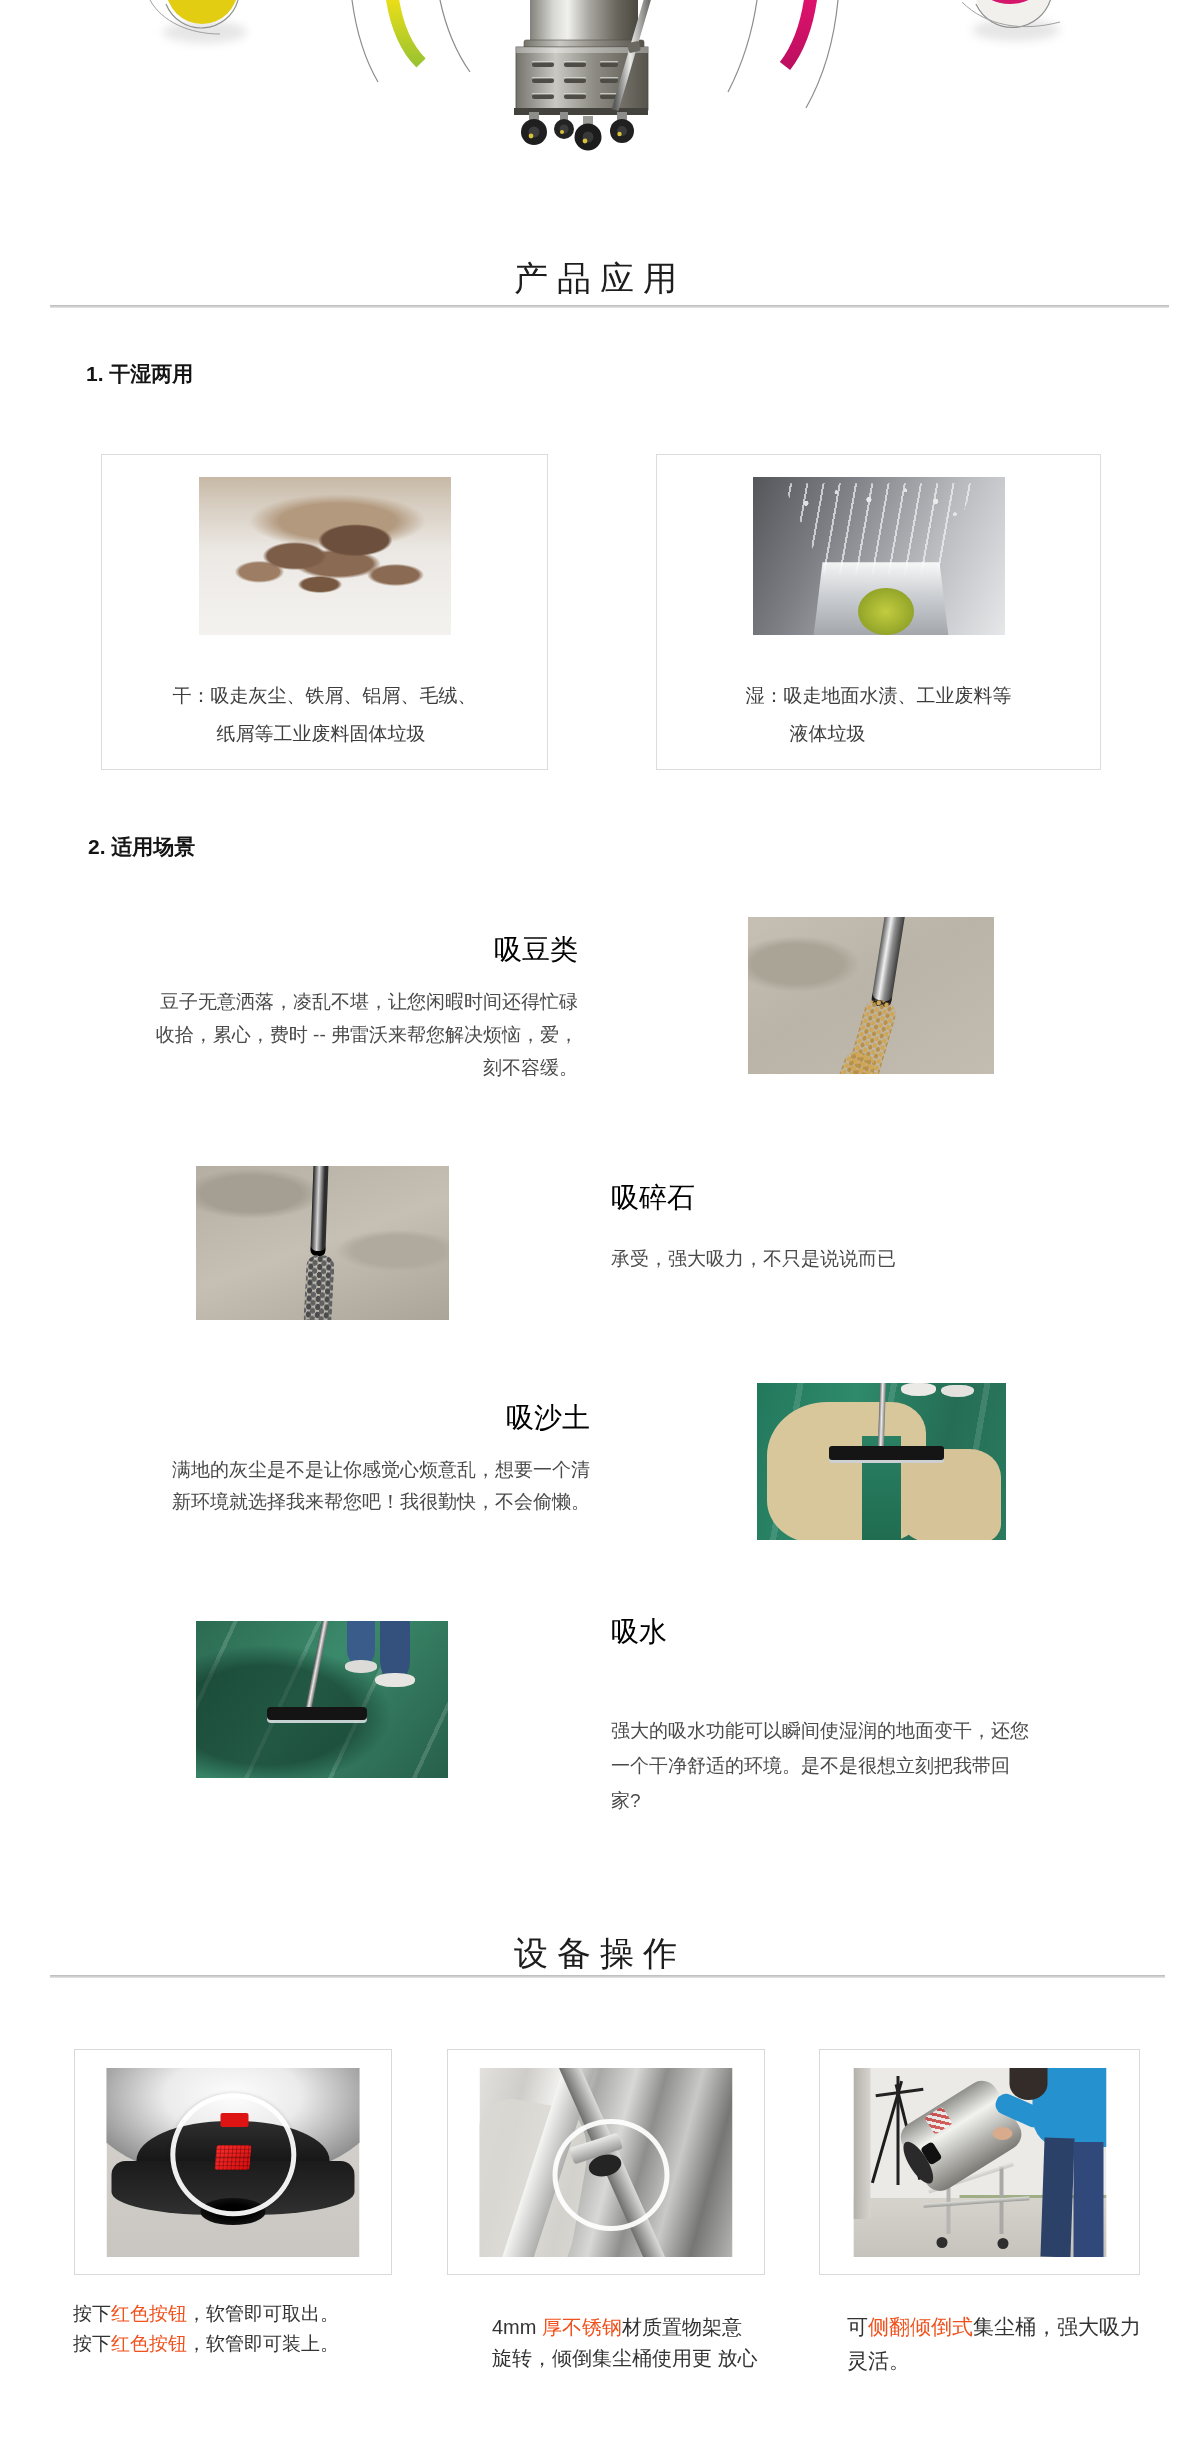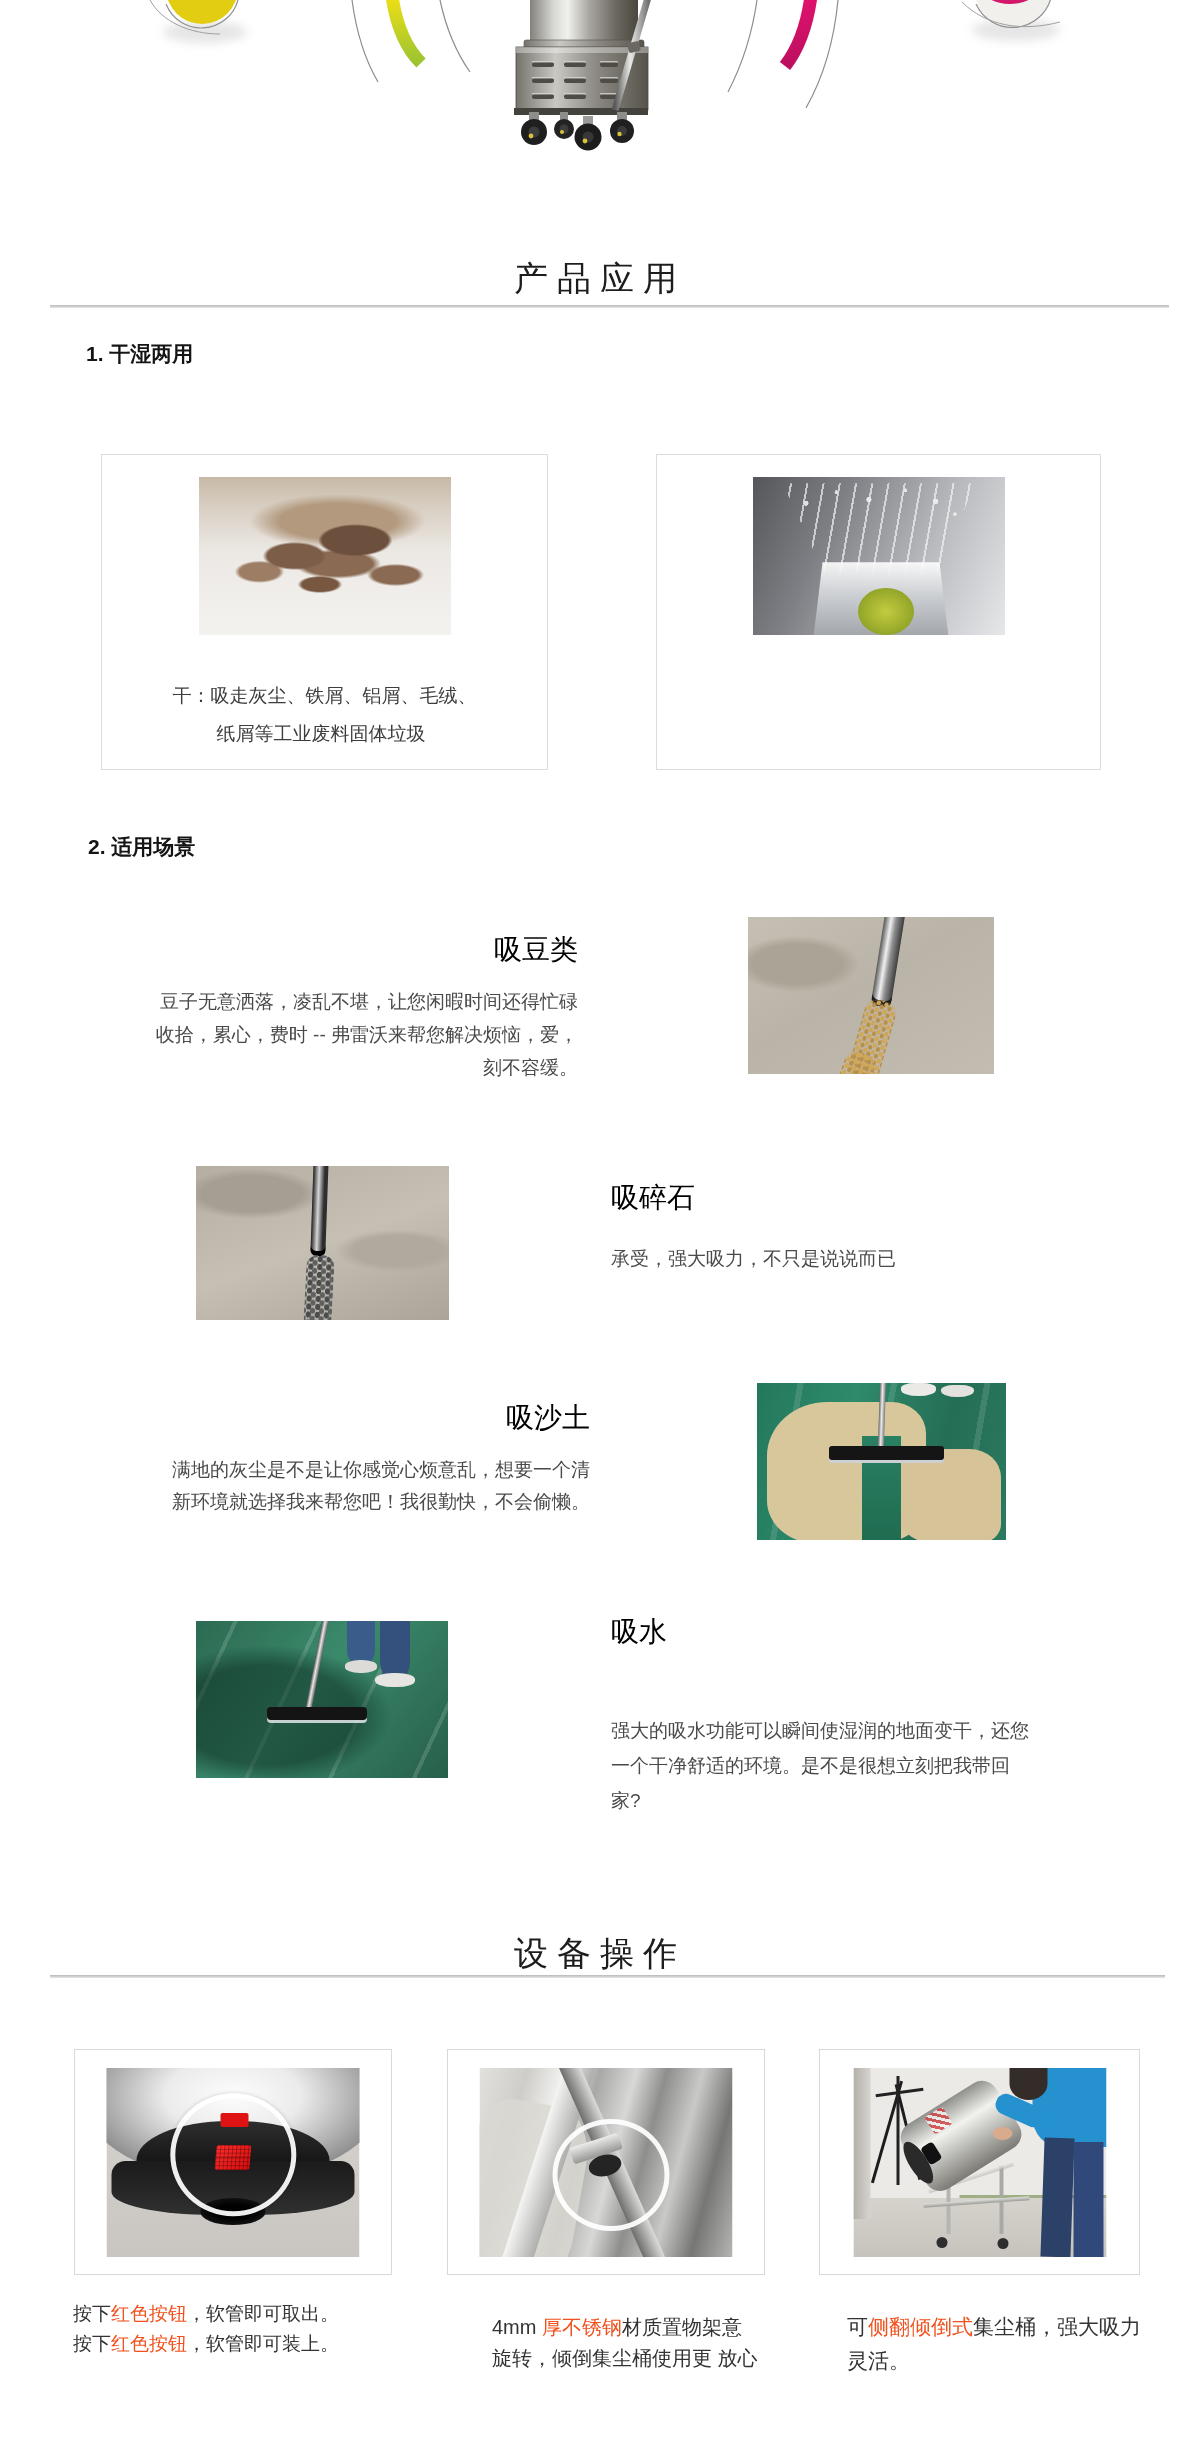--- a/index.html
+++ b/index.html
@@ -316,39 +316,43 @@
           <circle cx="0" cy="19" r="5" fill="#3a3a3a"></circle>
           <circle cx="-2.5" cy="22" r="2.2" fill="#d8c23a"></circle>
         </g>
     </g>
   </svg>
 </div>
 
 <div class="big-title" style="top:256px;">产品应用</div>
 <div class="divider" style="top:305px;left:50px;width:1119px;"></div>
 
-<div class="sub-heading" style="top:340px;left:86px;text-align:right;">1. 干湿两用</div>
+<div class="sub-heading" style="top:360px;left:86px;text-align:right;">1. 干湿两用</div>
 
 <div class="card" style="left:101px;width:447px;">
   <div class="photo">
       <div class="ph art-dry"></div>
     </div>
   <div class="card-caption">
     <div>干：吸走灰尘、铁屑、铝屑、毛绒、</div>
     <div class="indent">纸屑等工业废料固体垃圾</div>
   </div>
 </div>
 
 <div class="card" style="left:656px;width:445px;">
   <div class="photo">
     <div class="ph art-splash">
         <div class="crown"></div>
         <div class="cube"></div>
         <div class="green"></div>
       </div>
+  </div>
+  <div class="card-caption">
+    <div>湿：吸走地面水渍、工业废料等</div>
+    <div class="indent">液体垃圾</div>
   </div>
 </div>
 
 <div class="sub-heading" style="top:833px;left:88px;">2. 适用场景</div>
 
 <div class="sc-title ta-r" style="left:135px;top:931px;width:443px;">吸豆类</div>
 <div class="sc-text ta-r" style="left:135px;top:985px;width:443px;line-height:33px;">
   <div>豆子无意洒落，凌乱不堪，让您闲暇时间还得忙碌</div>
   <div>收拾，累心，费时 -- 弗雷沃来帮您解决烦恼，爱，</div>
   <div>刻不容缓。</div>

